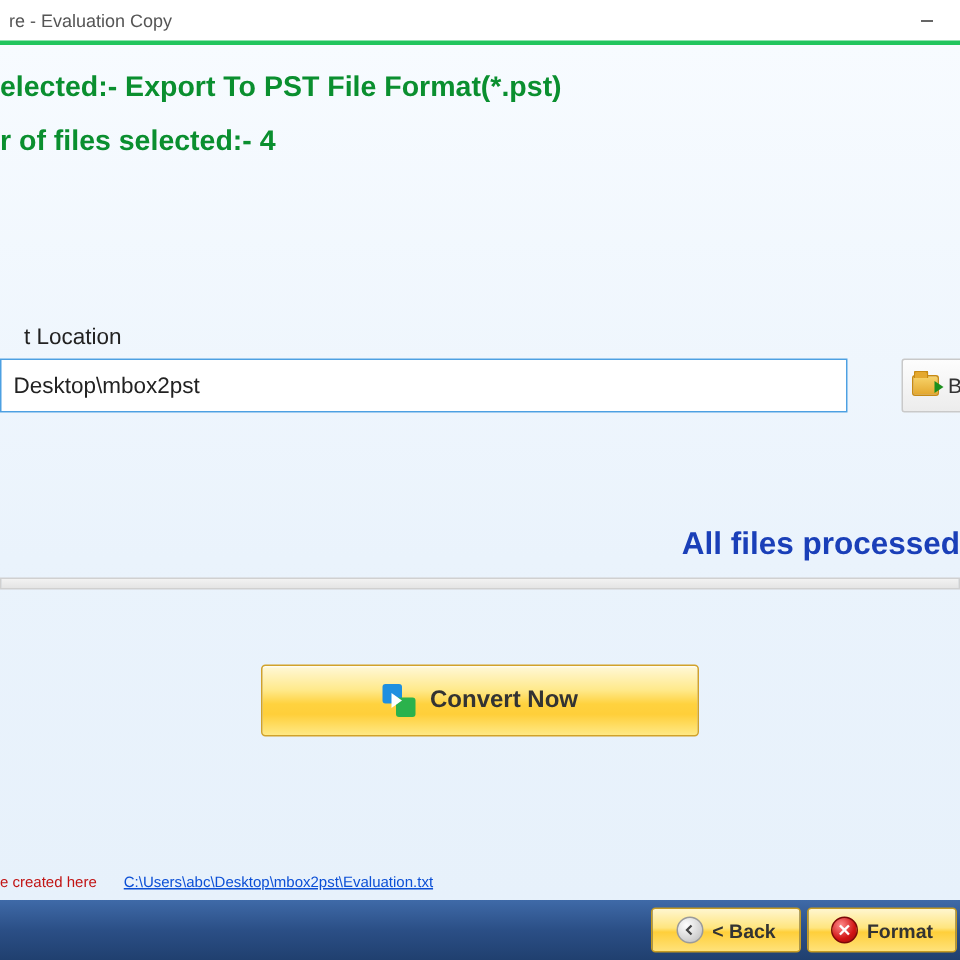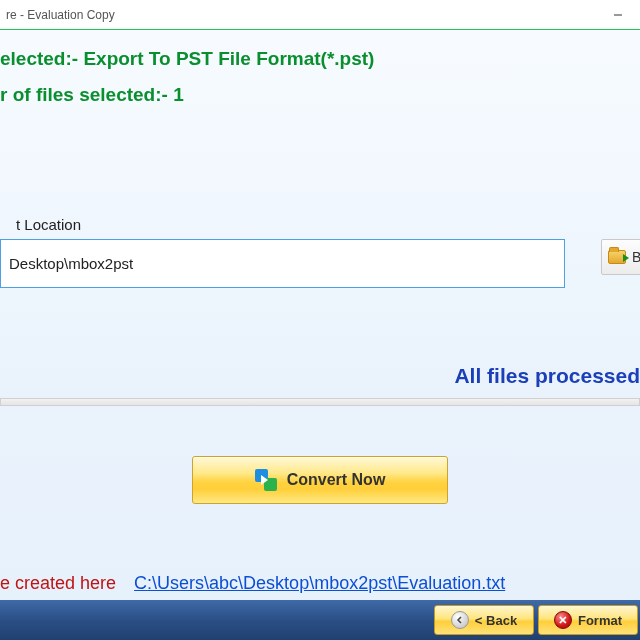--- a/index.html
+++ b/index.html
@@ -16,21 +16,21 @@
     position: relative;
     background: #fff;
   }
   
   .titlebar {
     height: 30px;
     background: #fff;
     display: flex;
     align-items: center;
     padding: 0 0 0 6px;
-    border-bottom: 1px solid #22c55e;
+    border-bottom: 3px solid #22c55e;
   }
   .titlebar .title {
     flex: 1;
     color: #555;
     font-size: 12px;
   }
   .titlebar .winbtn {
     width: 45px; height: 30px;
     display: flex; align-items: center; justify-content: center;
     color: #444;
@@ -55,21 +55,21 @@
     margin-top: 110px;
     padding-left: 16px;
   }
   .path-row {
     display: flex;
     align-items: stretch;
     margin-top: 6px;
   }
   .path-input {
     flex: 0 0 565px;
-    height: 49px;
+    height: 36px;
     border: 1px solid #4da0e2;
     background: #fff;
     padding: 0 8px;
     font-size: 15px;
     color: #222;
     outline: none;
   }
   .browse-btn {
     margin-left: 36px;
     flex: 0 0 50px;
@@ -127,21 +127,21 @@
     background: linear-gradient(#f2f2f2, #e4e4e4);
     border: 1px solid #d0d0d0;
   }
 
   .convert-wrap {
     margin-top: 50px;
     display: flex;
     justify-content: center;
   }
   .convert-btn {
-    width: 256px; height: 48px;
+    width: 292px; height: 48px;
     border: 1px solid #d1a22a;
     border-radius: 3px;
     background: linear-gradient(#fff8d8 0%, #ffe98a 35%, #ffd23f 55%, #ffcf3a 70%, #ffe985 100%);
     display: flex; align-items: center; justify-content: center;
     gap: 10px;
     font-size: 16px;
     font-weight: 600;
     color: #333;
     box-shadow: 0 1px 0 rgba(255,255,255,0.6) inset;
   }
@@ -159,21 +159,21 @@
     border-top:5px solid transparent;
     border-bottom:5px solid transparent;
     border-left:7px solid #fff;
   }
 
   .log-row {
     position: absolute;
     bottom: 6px; left: 0; right: 0;
     display: flex; align-items: baseline;
     gap: 18px;
-    font-size: 18px;
+    font-size: 10px;
   }
   .log-label { color: #c11313; }
   .log-link {
     color: #0b4fd6;
     text-decoration: underline;
     cursor: pointer;
   }
 
   
   .navbar {
@@ -226,21 +226,21 @@
     <div class="winbtn">
       <svg viewBox="0 0 10 10" width="10" height="10">
           <line x1="1" y1="5" x2="9" y2="5" stroke="#333" stroke-width="1"></line>
         </svg>
     </div>
   </div>
 
   <div class="client">
 
     <div class="info-line">elected:- Export To PST File Format(*.pst)</div>
-    <div class="info-line">r of files selected:- 1</div>
+    <div class="info-line">r of files selected:- 4</div>
 
     <div class="section-label">t Location</div>
 
     <div class="path-row">
       <input class="path-input" type="text" value="Desktop\mbox2pst" style="">
       <div class="browse-btn">
         <span class="folder-icon">
             <span class="arrow"></span>
           </span>
         <span>B</span>

